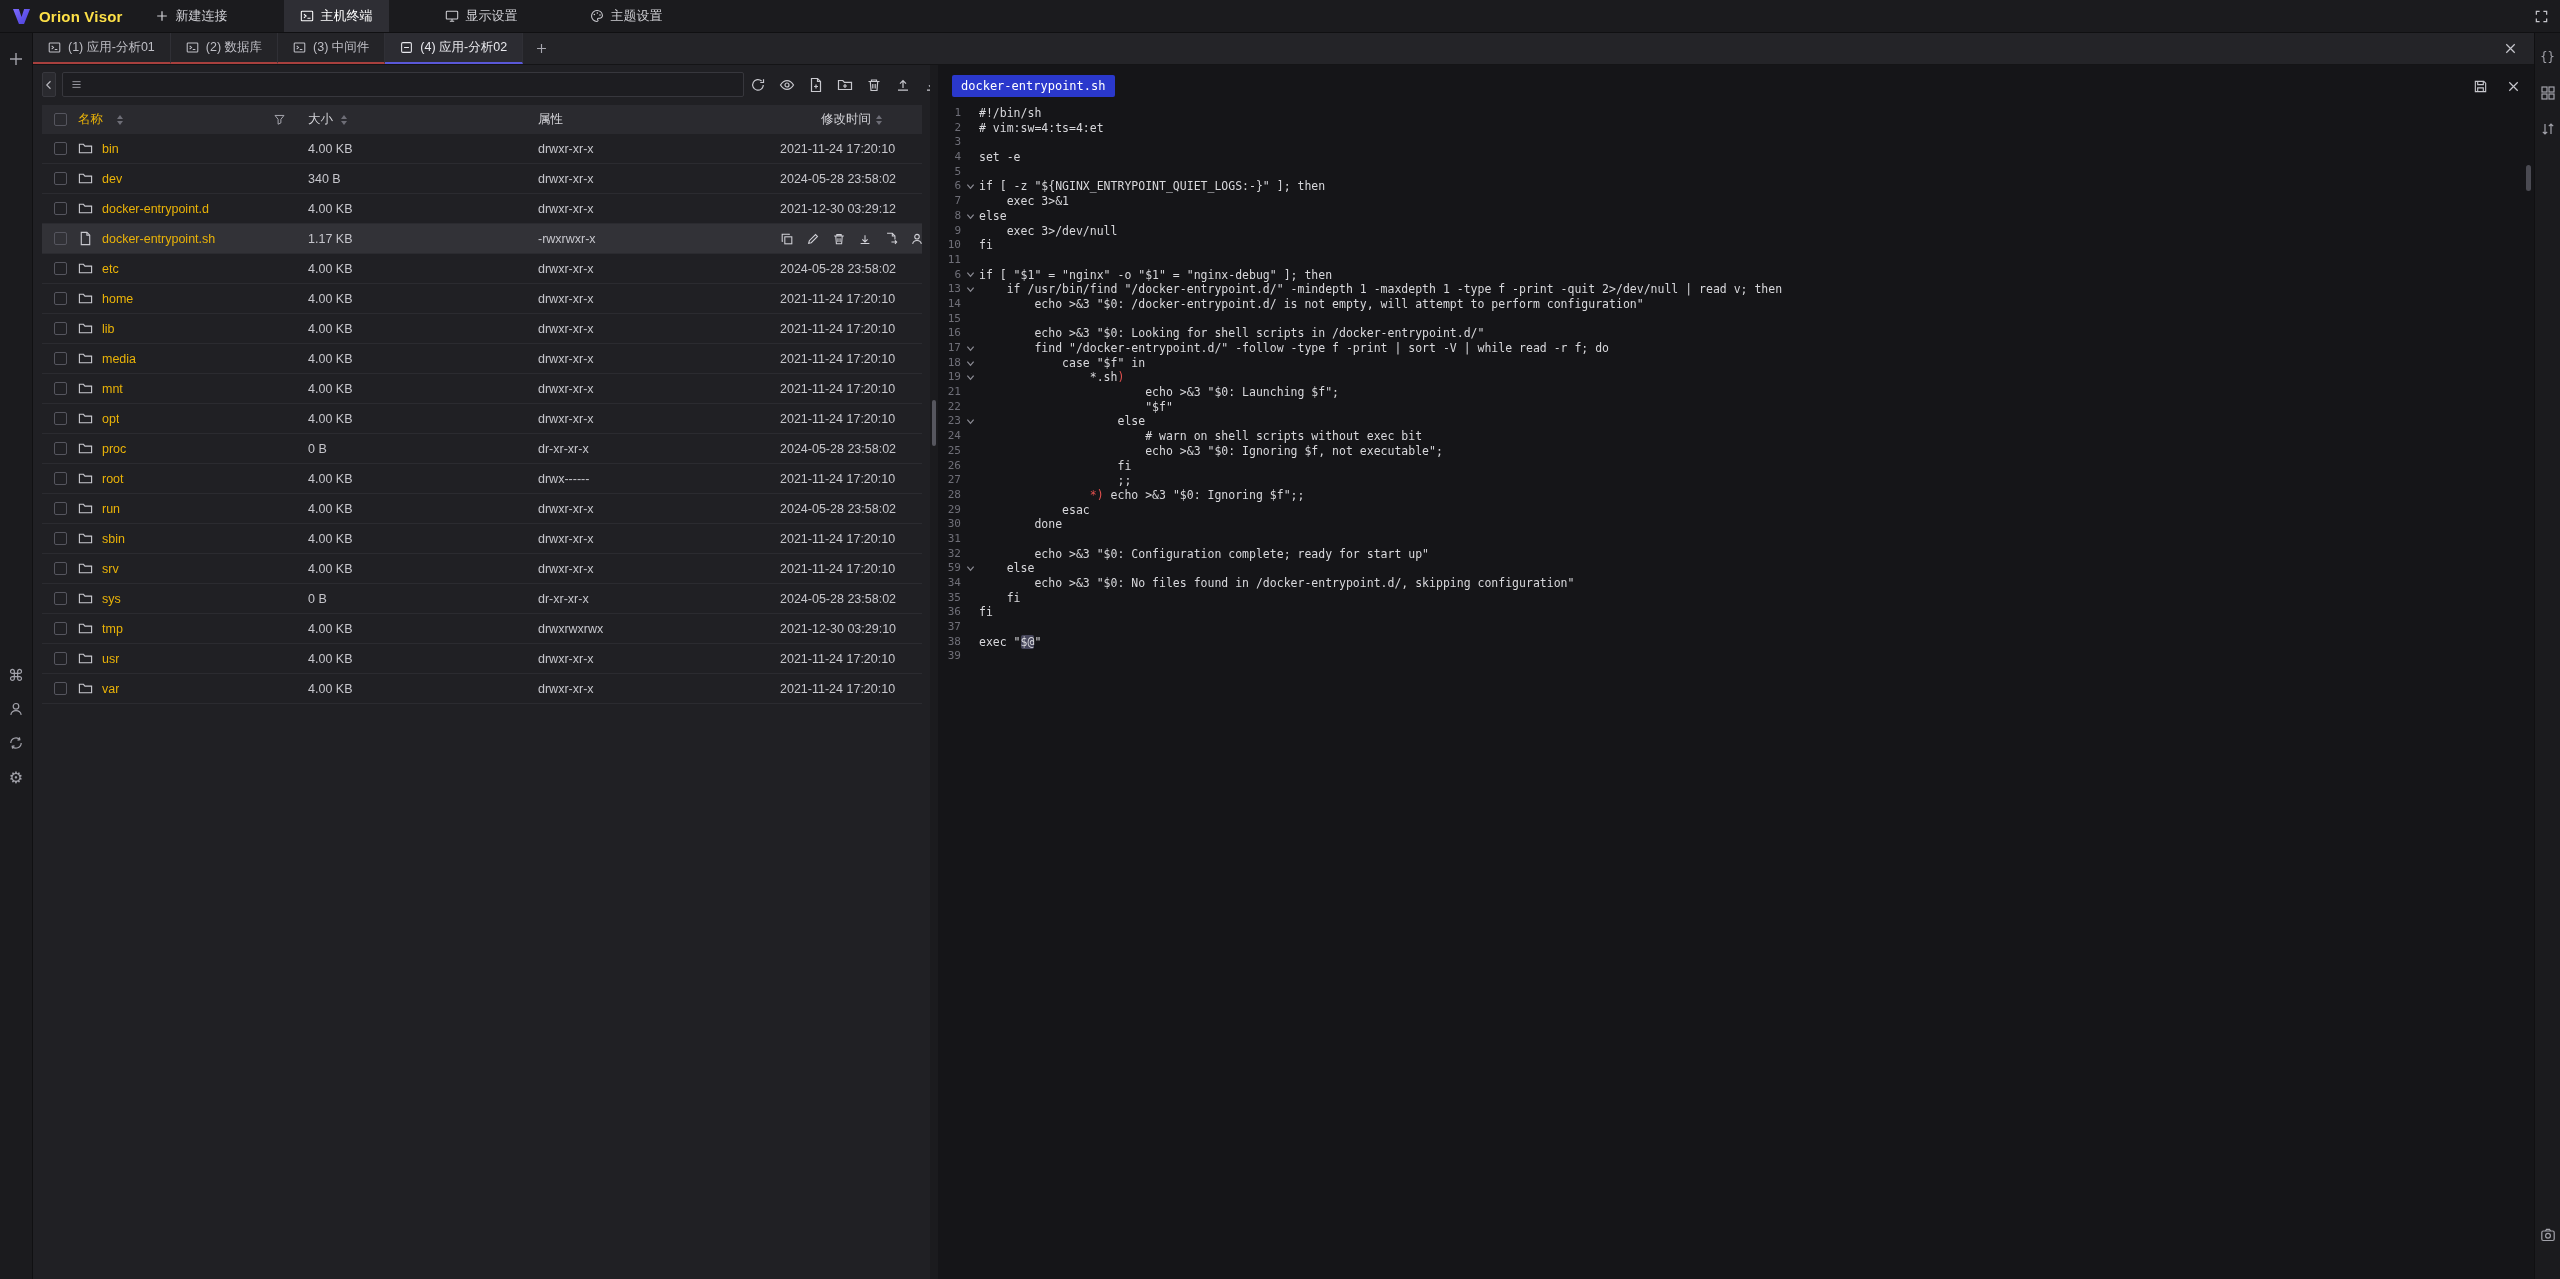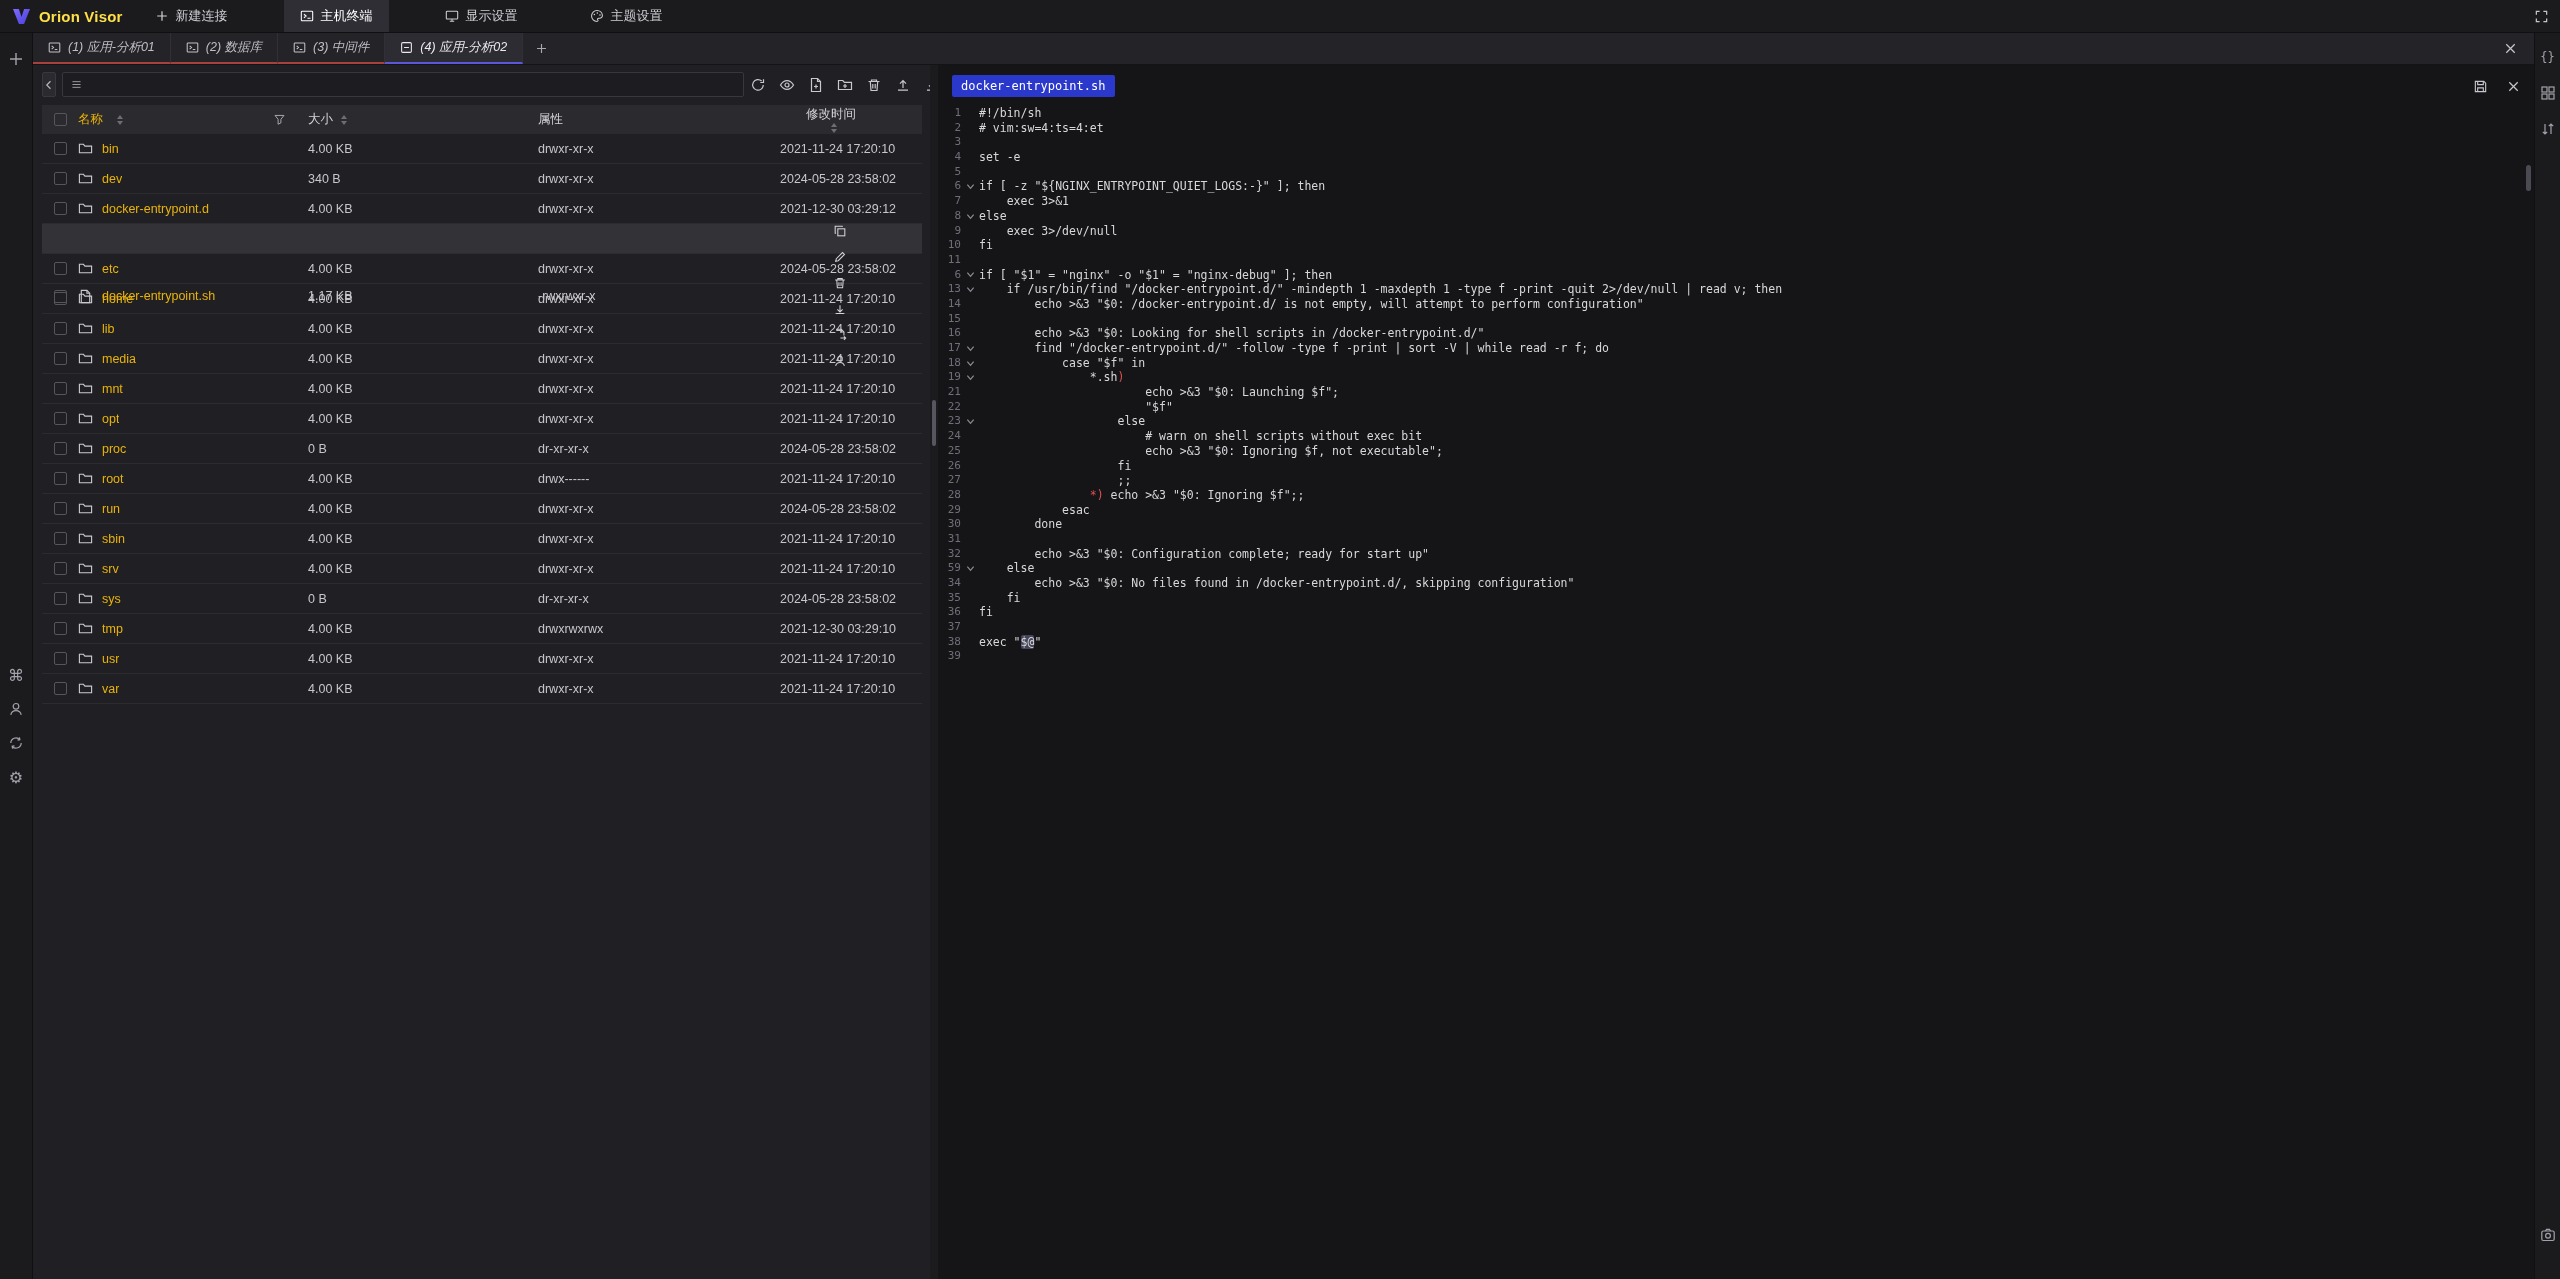--- a/index.html
+++ b/index.html
@@ -31,21 +31,21 @@
   .rail-btn svg{width:16px;height:16px;}
   #left-rail .rail-group{margin-top:582px;display:flex;flex-direction:column;align-items:center;}
   #right-rail{flex:0 0 26px;background:#1b1b1e;border-left:1px solid #101012;display:flex;flex-direction:column;align-items:center;padding:6px 0 26px 0;}
   #right-rail .rail-btn{margin:7px 0;font-size:12px;font-family:"DejaVu Sans Mono",monospace;}
   #right-rail .rail-bottom{margin-top:auto;}
 
   
   #center{flex:1;display:flex;flex-direction:column;min-width:0;}
   #tabbar{flex:0 0 32px;height:32px;background:#242428;display:flex;align-items:stretch;border-bottom:1px solid #141416;}
   .tab{display:flex;align-items:center;gap:7px;padding:0 15px;font-size:12.5px;color:#bfbfc6;
-       border-right:1px solid #303036;border-bottom:2px solid transparent;cursor:pointer;white-space:nowrap;font-style:italic;}
+       border-right:1px solid #303036;border-bottom:2px solid transparent;cursor:pointer;white-space:nowrap;}
   .tab.active{background:#2c2c32;color:#e9e9ee;}
   .tab-icon{width:13px;height:13px;display:inline-flex;}
   .tab-icon svg{width:100%;height:100%;}
   .tab-add{width:36px;display:flex;align-items:center;justify-content:center;color:#a8a8b0;cursor:pointer;}
   .tab-add svg{width:13px;height:13px;}
   .tabbar-right{margin-left:auto;display:flex;align-items:center;padding-right:15px;}
 
   #workspace{flex:1;display:flex;min-height:0;background:#202024;}
 
   
@@ -66,21 +66,21 @@
   .fhead,.frow{display:grid;grid-template-columns:36px 222px 230px 250px 1fr;align-items:center;}
   .fhead{background:#2a2a2f;height:29px;color:#d4d4d9;}
   .frow{height:30px;border-bottom:1px solid #2b2b30;color:#c6c6cc;cursor:default;}
   .frow.hov{background:#323237;}
   .c-check{display:flex;justify-content:center;}
   .checkbox{width:13px;height:13px;border:1px solid #55555e;border-radius:2px;display:inline-block;cursor:pointer;}
   .c-name{display:flex;align-items:center;gap:9px;padding-left:0;color:#eab308;min-width:0;}
   .c-name .i{color:#c9c9cf;}
   .fname{white-space:nowrap;overflow:hidden;text-overflow:ellipsis;cursor:pointer;}
   .c-size,.c-attr{padding-left:8px;}
-  .c-time{text-align:center;padding-right:40px;white-space:nowrap;flex-direction:column;}
+  .c-time{text-align:center;padding-right:40px;white-space:nowrap;}
   .c-time.actions{display:flex;justify-content:flex-end;align-items:center;gap:12px;padding-right:22px;}
   .c-time .act{width:14px;height:14px;color:#d2d2d8;cursor:pointer;}
   .sorter{display:inline-flex;flex-direction:column;gap:2px;margin-left:5px;vertical-align:middle;}
   .sorter i{display:block;width:0;height:0;border-left:3.5px solid transparent;border-right:3.5px solid transparent;}
   .s-up{border-bottom:4px solid #6e6e77;}
   .s-down{border-top:4px solid #6e6e77;}
   .h-name{display:flex;align-items:center;}
   .h-funnel{margin-left:auto;margin-right:14px;width:13px;height:13px;color:#a9a9b1;cursor:pointer;display:inline-flex;}
   .h-funnel svg{width:100%;height:100%;}
   .h-right{display:flex;align-items:center;justify-content:flex-end;padding-right:40px;}

